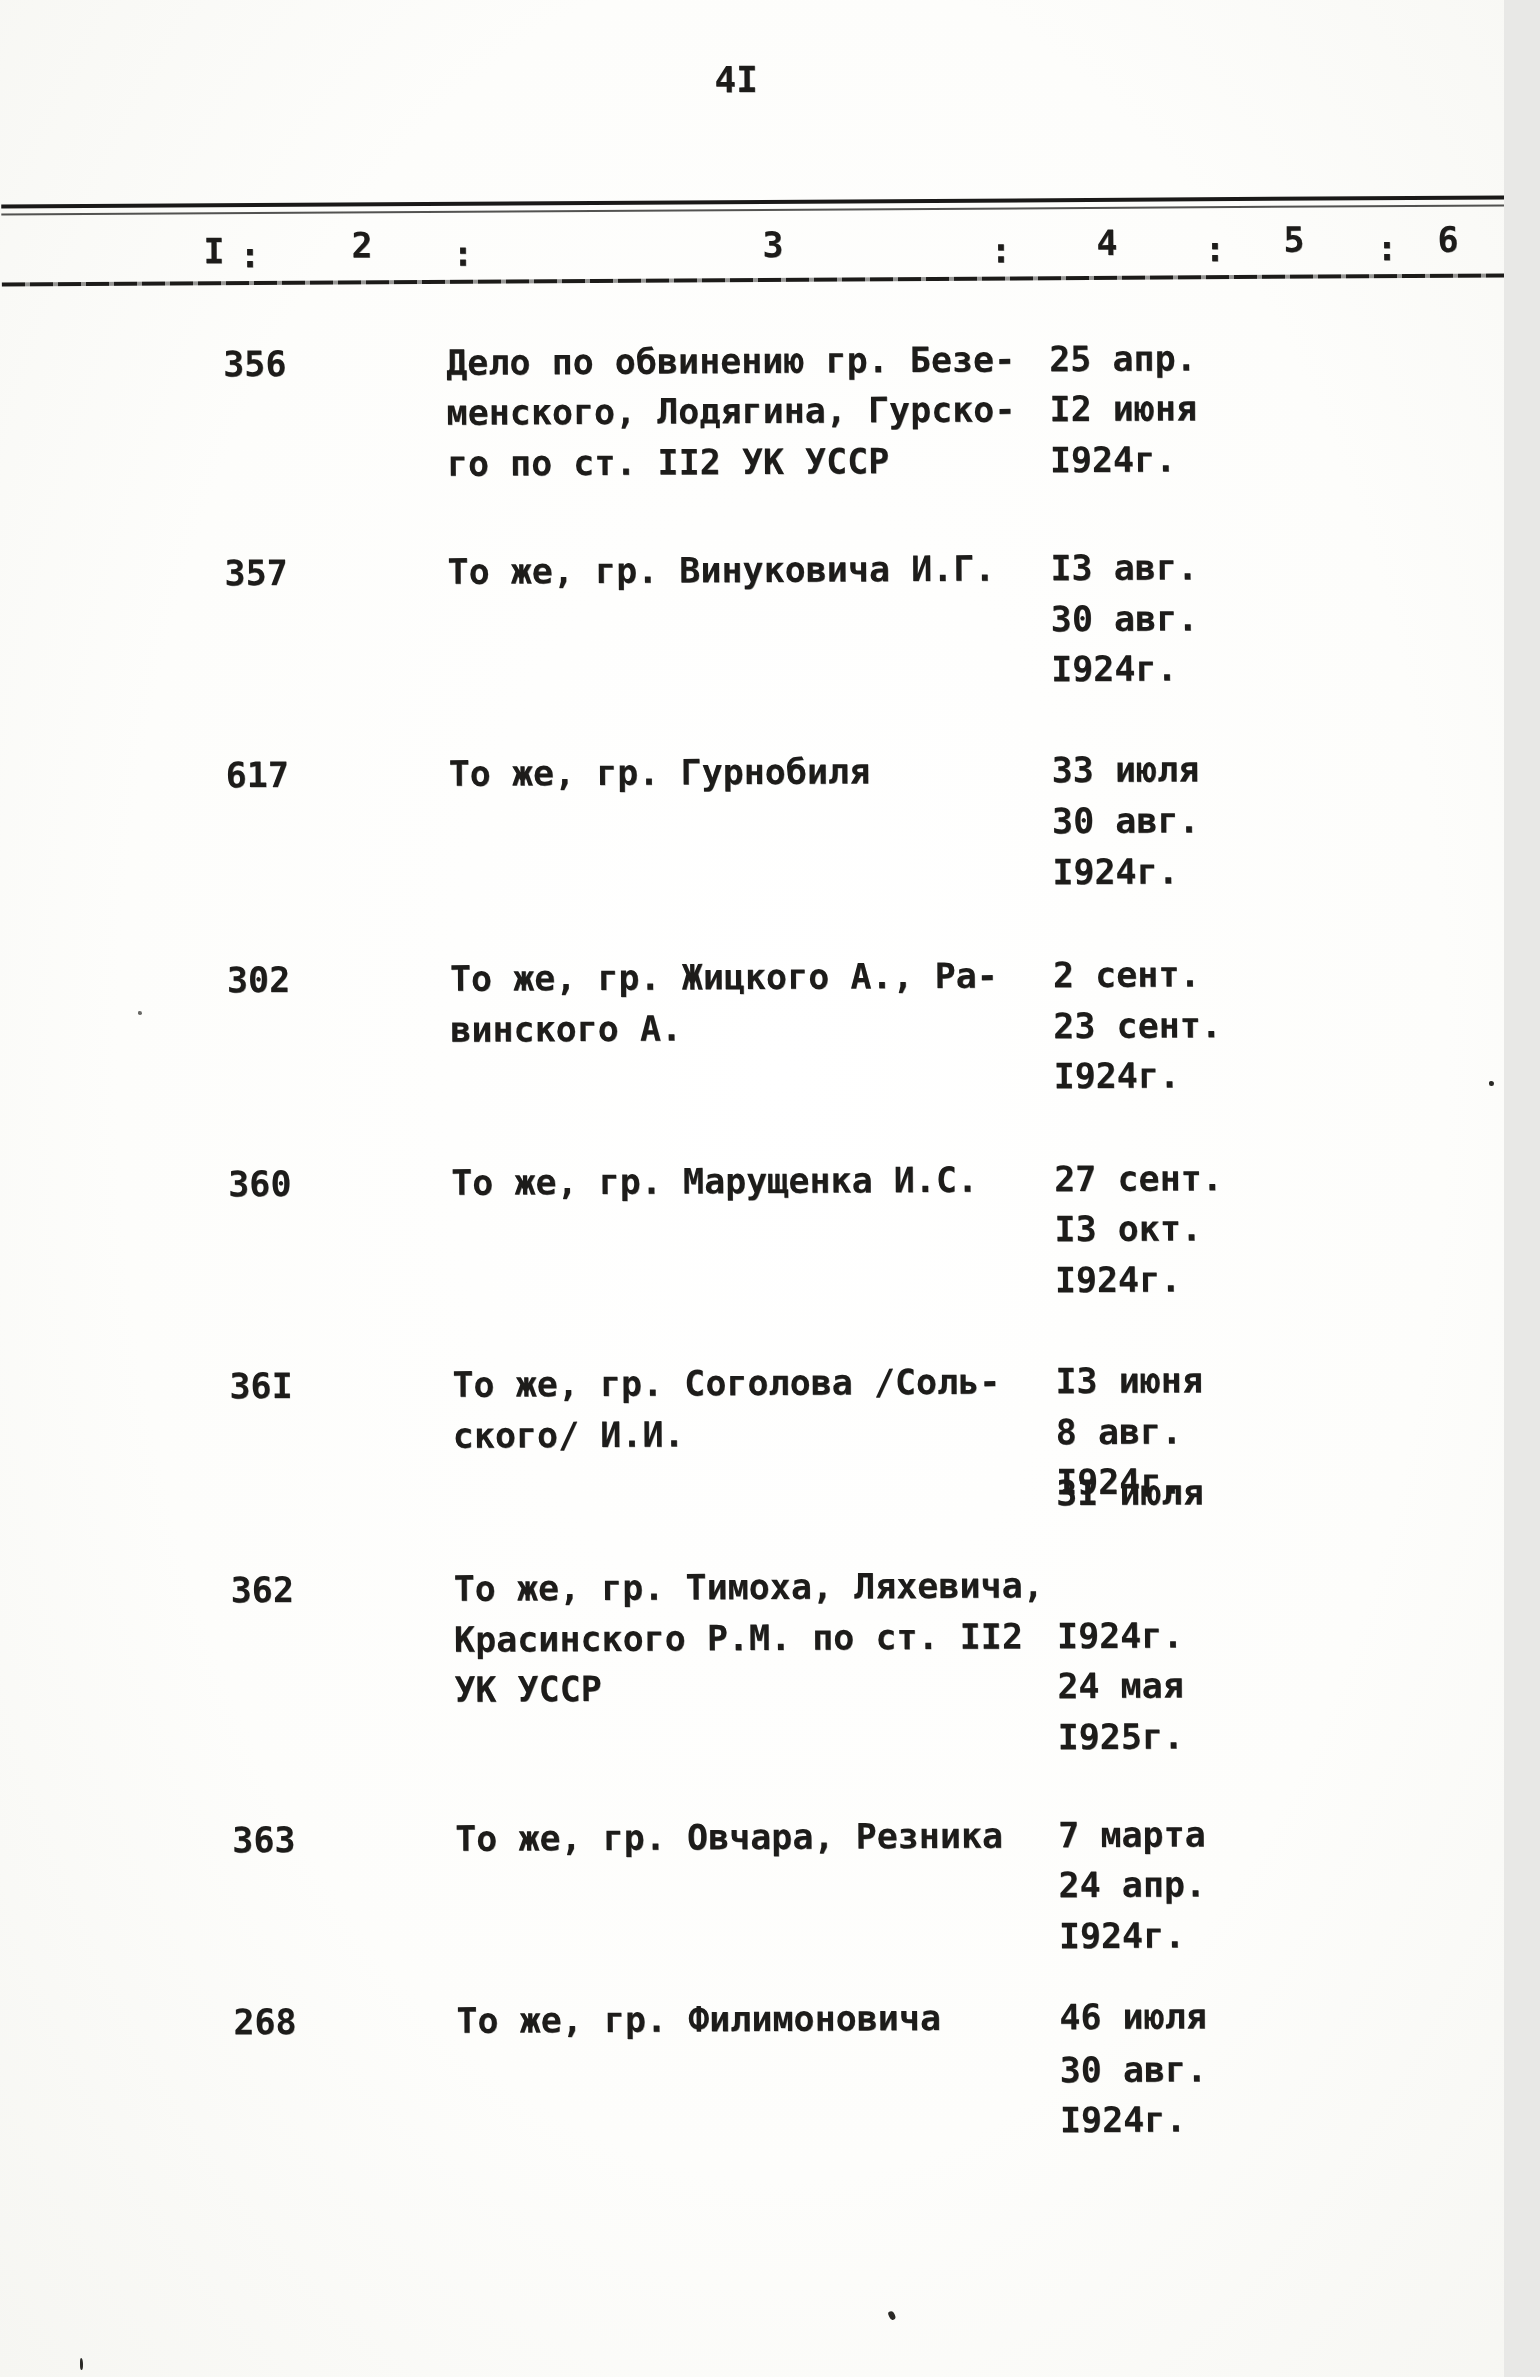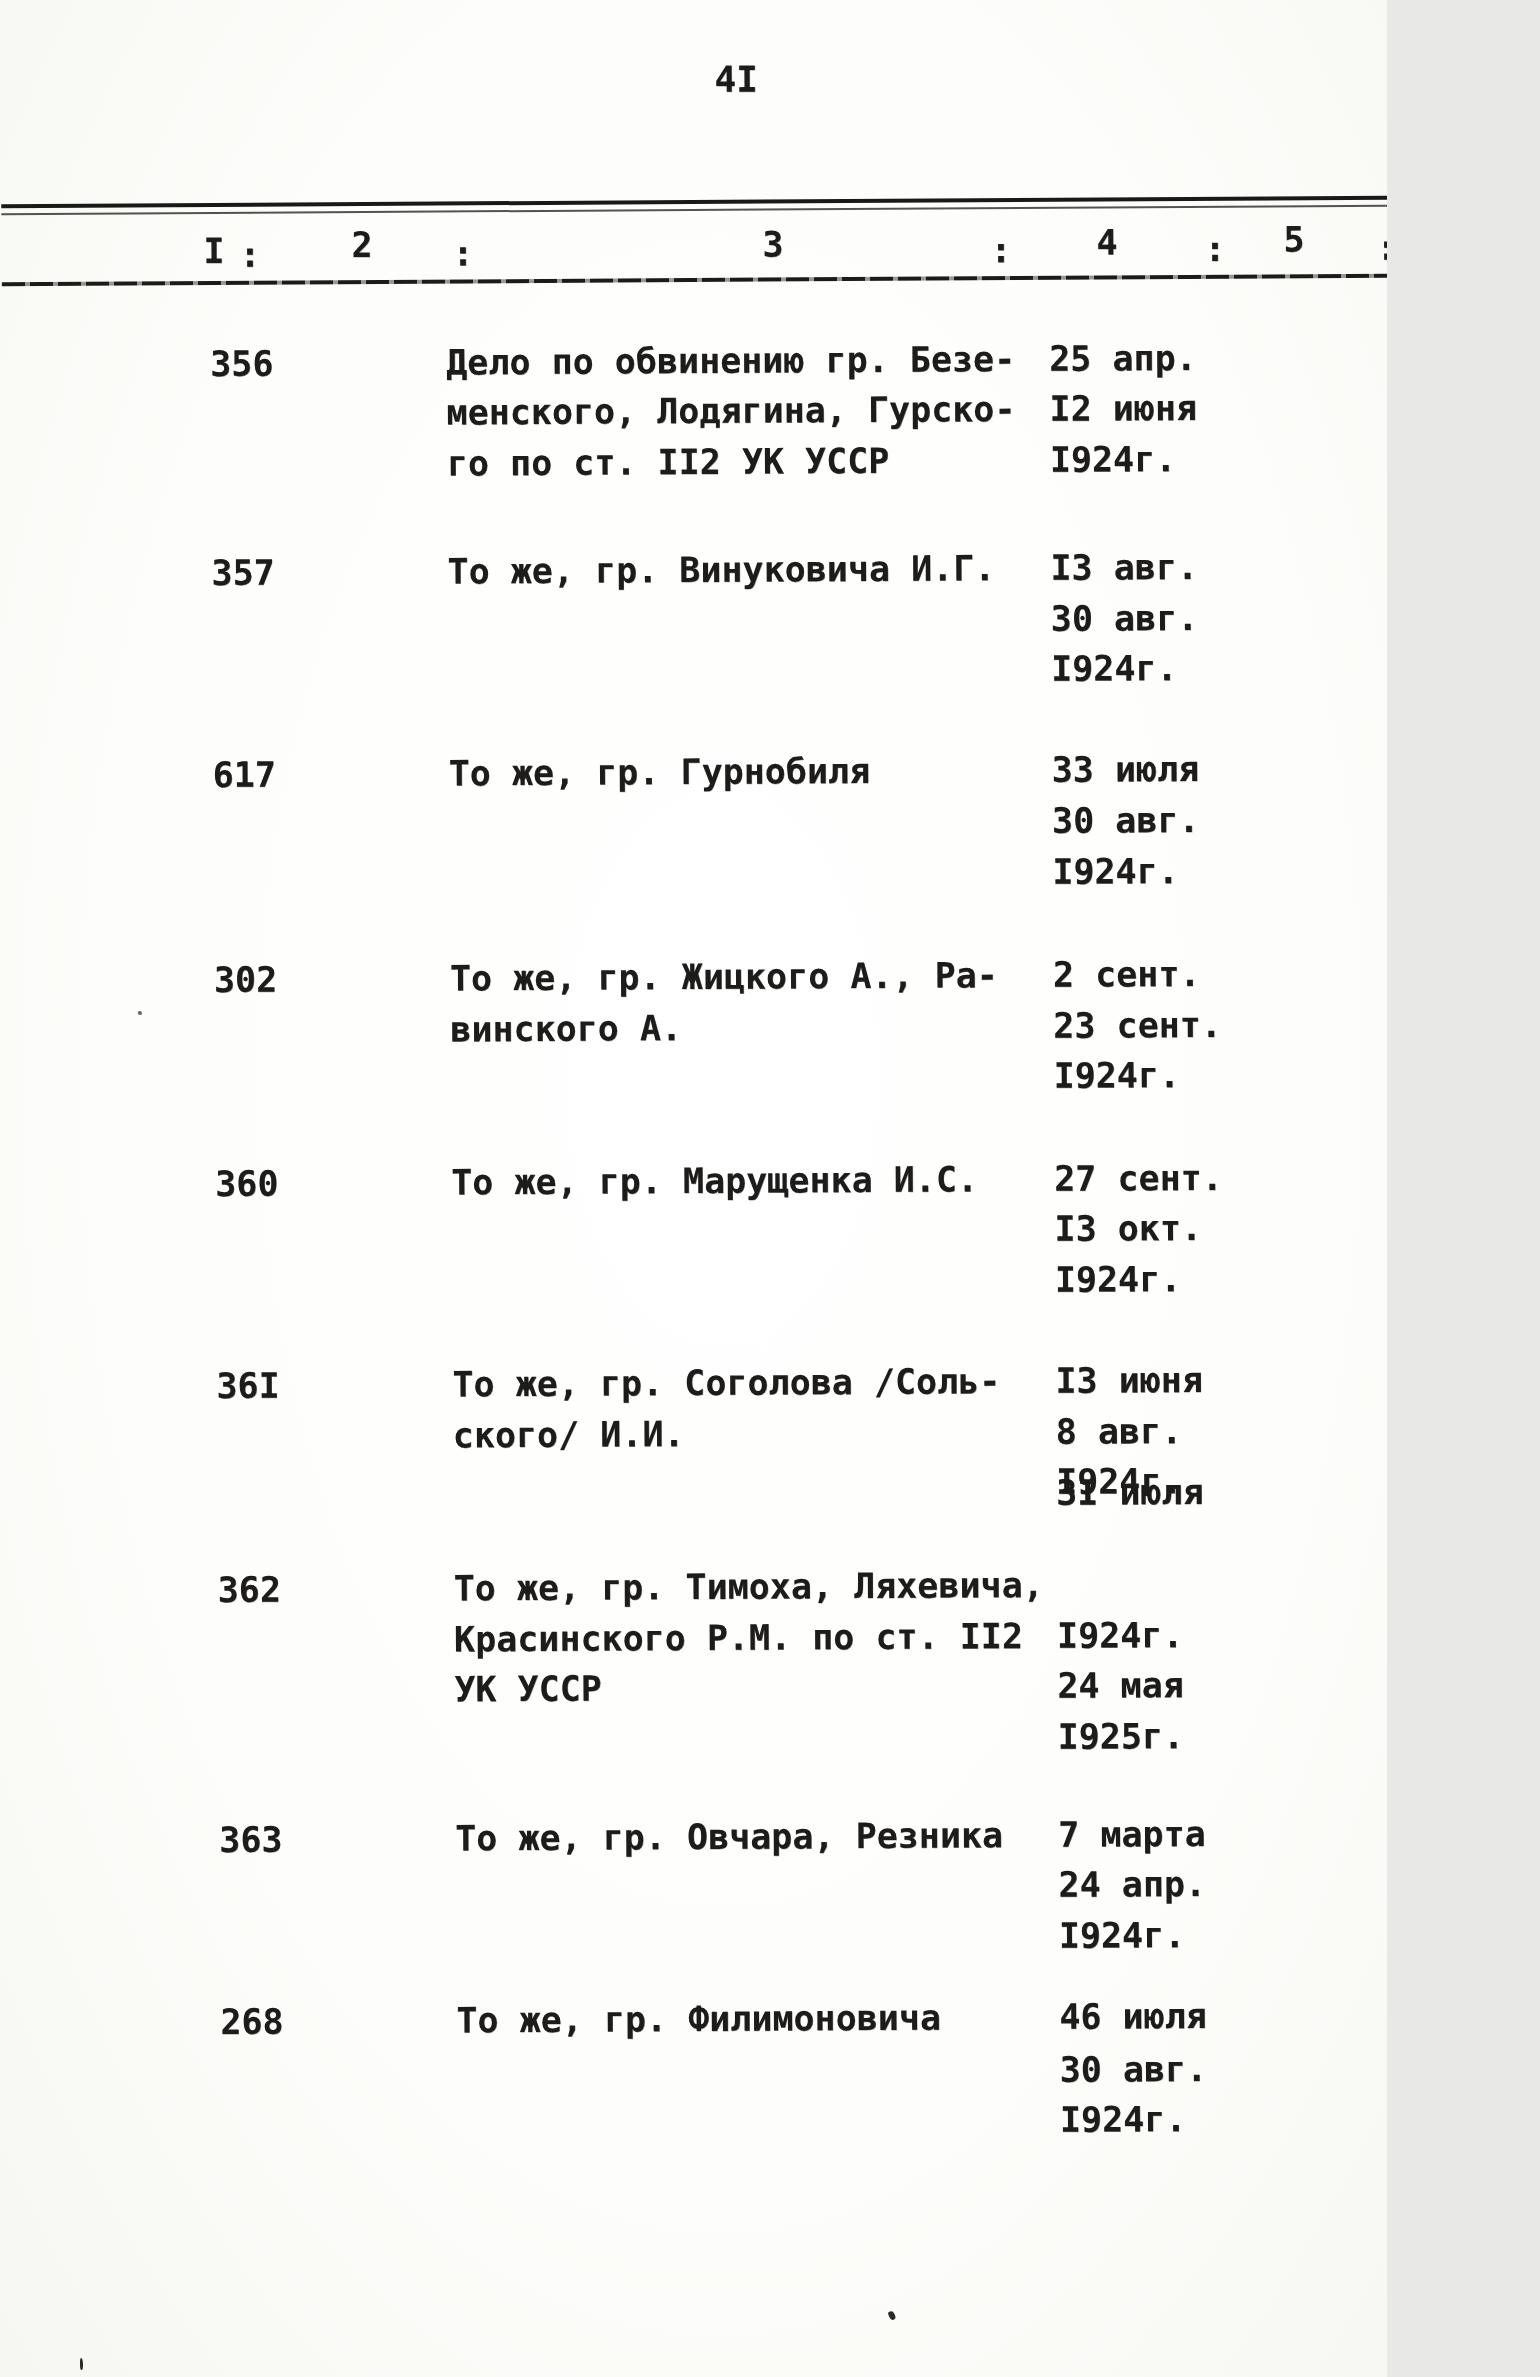--- a/index.html
+++ b/index.html
@@ -3,41 +3,41 @@
 <meta charset="utf-8">
 <style>
   html, body { margin: 0; padding: 0; }
   body {
     width: 1541px; height: 2377px;
     background: #e8e8e6;
     font-family: "DejaVu Sans Mono", "Liberation Mono", monospace;
   }
   .page {
     position: relative;
-    width: 1387px; height: 2377px;
+    width: 1504px; height: 2377px;
     background: radial-gradient(ellipse at 52% 45%, #ffffff 0%, #fdfdfb 60%, #f6f6f2 100%);
     overflow: hidden;
   }
   .skew {
     position: absolute; inset: 0;
     transform: rotate(-0.35deg);
     transform-origin: 50% 0;
   }
   .txt {
     position: absolute;
     font-family: "DejaVu Sans Mono", "Liberation Mono", monospace;
     font-size: 35px;
     font-weight: 700;
     color: #1d1c1a;
     letter-spacing: 0px;
     white-space: pre;
     text-shadow: 0.4px 0.5px 0.4px rgba(25,24,22,0.45);
   }
   .page-no { font-size: 36px; }
-  .no   { left: 208px; }
+  .no   { left: 221px; }
   .desc { left: 444px; }
   .date { left: 1047px; }
   .rule {
     position: absolute; left: 0; width: 1541px;
     background: #1a1918;
   }
   .rule-thin { opacity: 0.75; }
   .rule-grain {
     background: repeating-linear-gradient(90deg,
       #1c1b19 0px, #1c1b19 23px,

